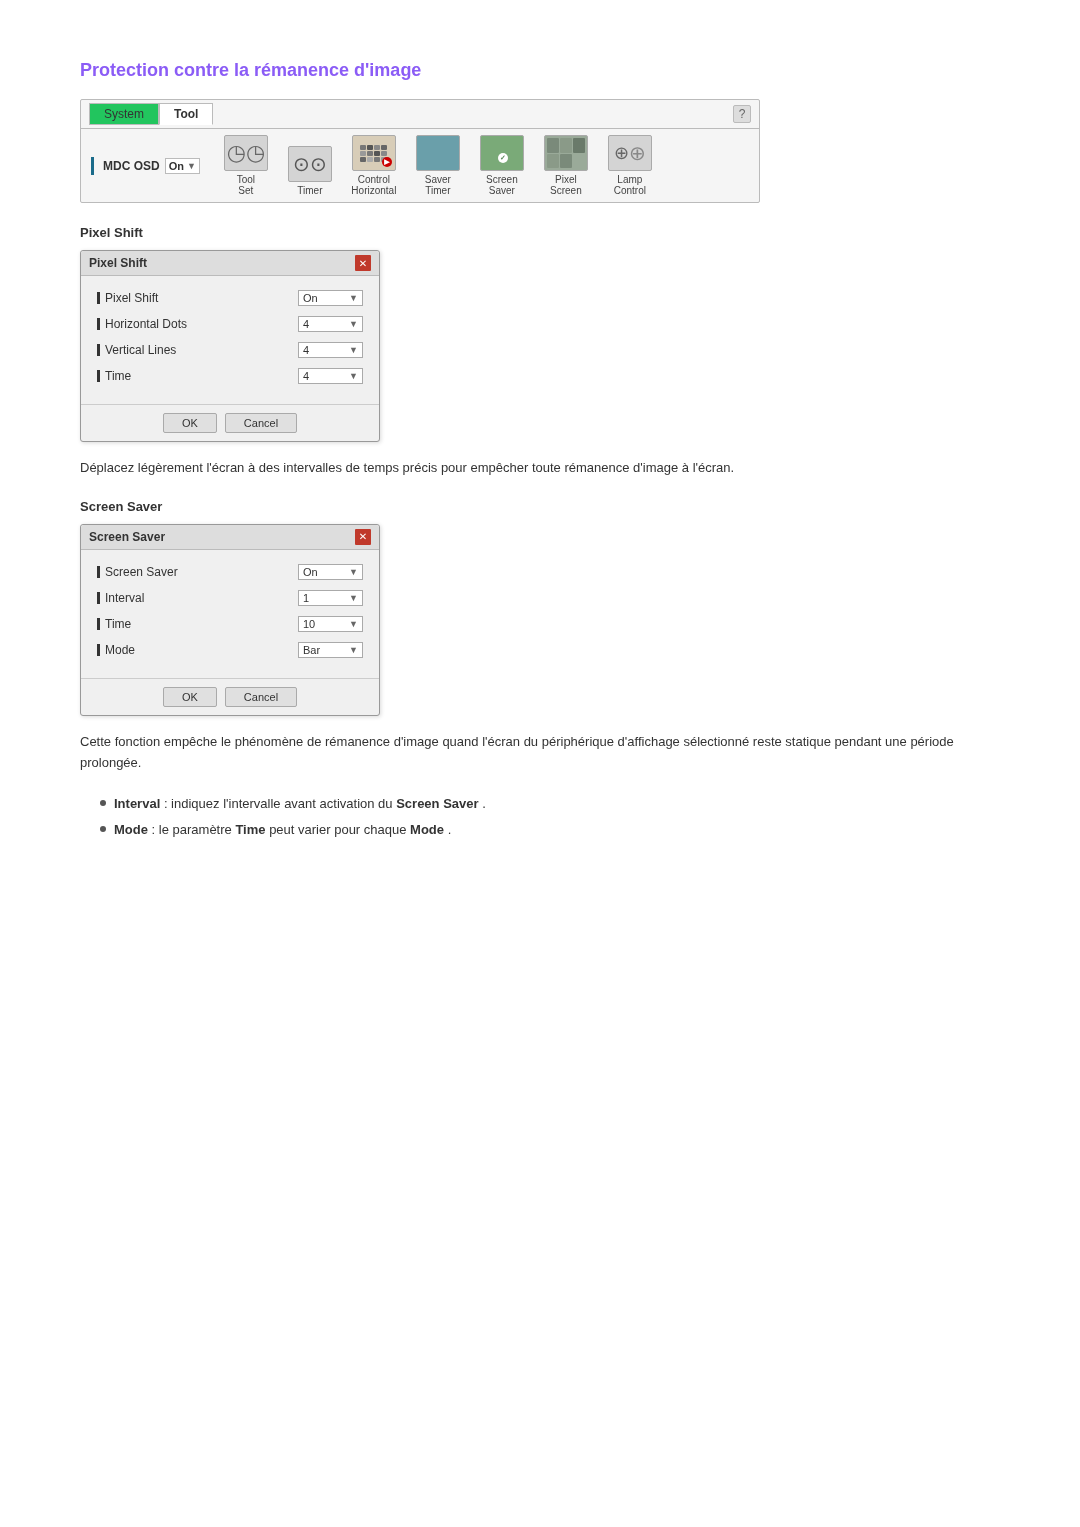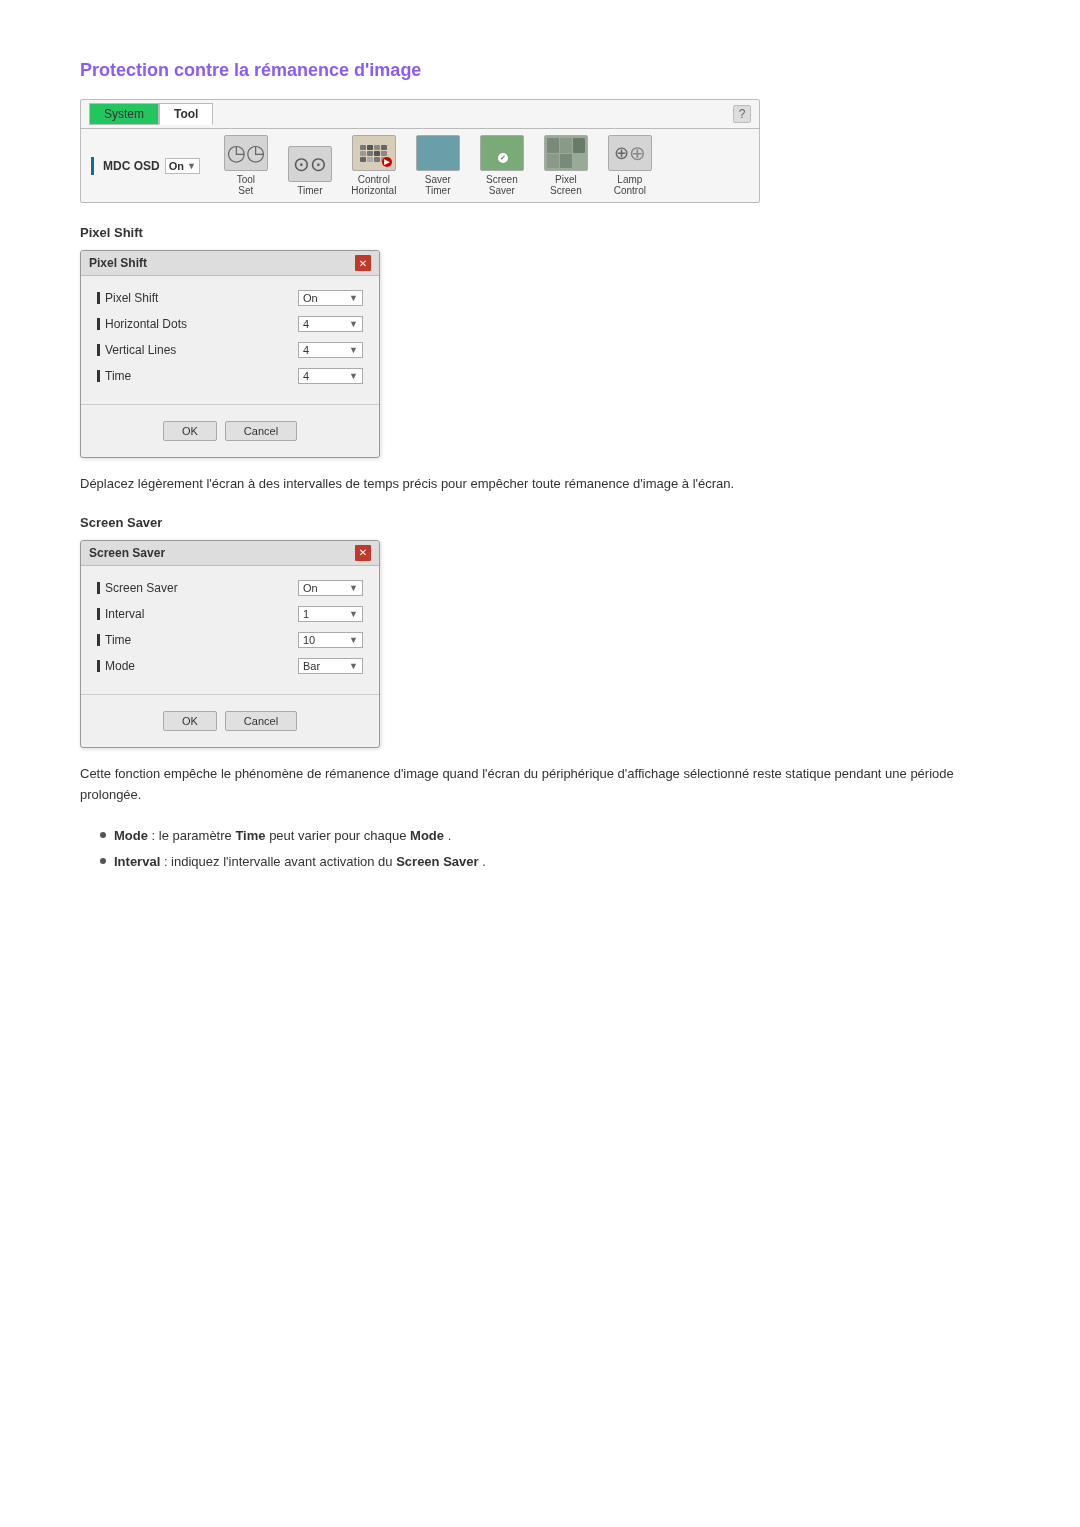--- a/index.html
+++ b/index.html
@@ -230,21 +230,21 @@
       align-items: center;
       justify-content: space-between;
       cursor: pointer;
     }
     .select-arrow {
       font-size: 9px;
       color: #666;
     }
     .dialog-footer {
       border-top: 1px solid #ccc;
-      padding: 16px 16px;
+      padding: 8px 16px;
       display: flex;
       justify-content: center;
       gap: 8px;
     }
     .dialog-btn {
       padding: 3px 18px;
       font-size: 11px;
       background: #e0e0e0;
       border: 1px solid #aaa;
       border-radius: 2px;
@@ -536,33 +536,33 @@
   </div>
   <div class="dialog-footer">
     <button class="dialog-btn">OK</button>
     <button class="dialog-btn">Cancel</button>
   </div>
 </div>
 
 <p class="body-text">Cette fonction empêche le phénomène de rémanence d'image quand l'écran du périphérique d'affichage sélectionné reste statique pendant une période prolongée.</p>
 
 <div class="bullet-list">
+  <div class="bullet-item">
+    <span class="bullet-dot"></span>
+    <span>
+      <span class="bold-text">Interval</span>
+      <span> : indiquez l'intervalle avant activation du </span>
+      <span class="bold-text">Screen Saver</span>
+      <span>.</span>
+    </span>
+  </div>
   <div class="bullet-item">
     <span class="bullet-dot"></span>
     <span>
       <span class="bold-text">Mode</span>
       <span> : le paramètre </span>
       <span class="bold-text">Time</span>
       <span> peut varier pour chaque </span>
       <span class="bold-text">Mode</span>
       <span>.</span>
     </span>
   </div>
-  <div class="bullet-item">
-    <span class="bullet-dot"></span>
-    <span>
-      <span class="bold-text">Interval</span>
-      <span> : indiquez l'intervalle avant activation du </span>
-      <span class="bold-text">Screen Saver</span>
-      <span>.</span>
-    </span>
-  </div>
 </div>
 
 </body></html>

